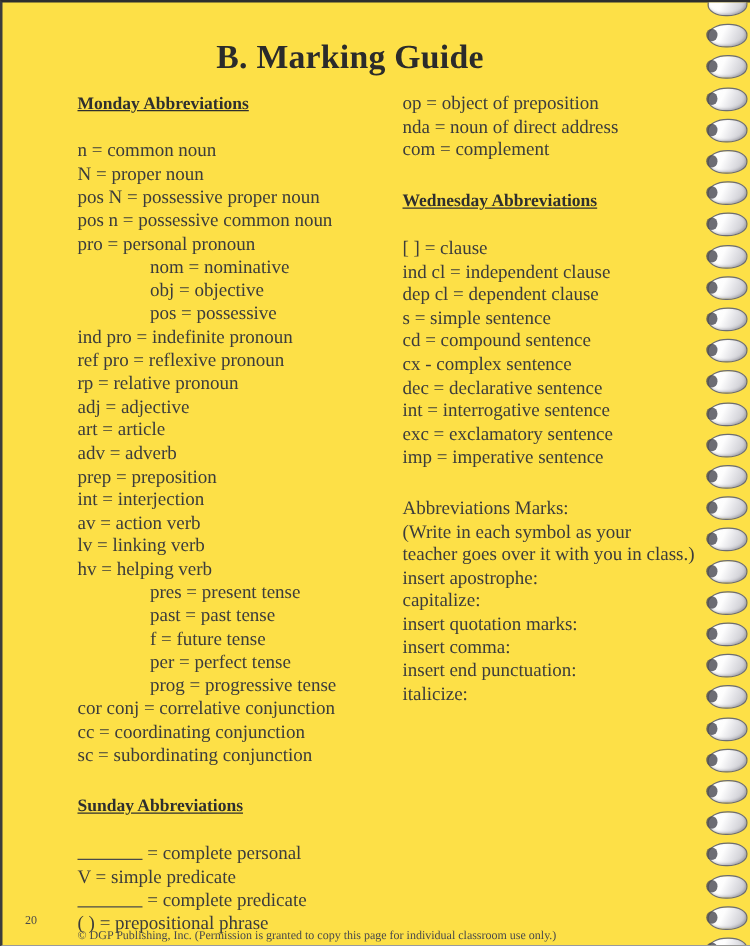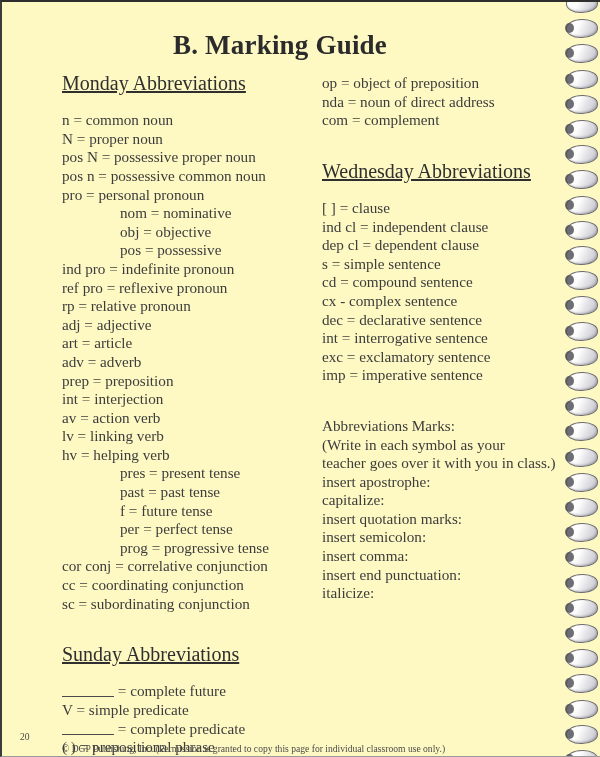--- a/index.html
+++ b/index.html
@@ -15,21 +15,21 @@
     overflow: hidden;
   }
 
   
   #page {
     position: absolute;
     left: 0;
     top: 0;
     width: 600px;
     height: 757px;
-    background: #fef9c3;
+    background: #fde047;
     box-sizing: border-box;
     border-left: 2px solid #3c3c3c;
     border-top: 2px solid #2e2e2e;
     border-bottom: 1px solid #9a9a9a;
     overflow: hidden;
   }
 
   
   #spiral {
     position: absolute;
@@ -81,26 +81,26 @@
     top: 72px;
     font-size: 15.2px;
     line-height: 18.6px;
     color: #3c3c3c;
     white-space: nowrap;
   }
   #col-left  { left: 60px;  width: 250px; }
   #col-right { left: 320px; width: 240px; }
 
   .section { margin: 0; }
-  .section + .section { margin-top: 32px; }
+  .section + .section { margin-top: 22px; }
 
   .sec-head {
-    font-weight: normal;
+    font-weight: bold;
     text-decoration: underline;
-    font-size: 20px;
+    font-size: 14px;
     line-height: 18.6px;
     color: #2f2f2f;
     display: inline-block;
     margin-bottom: 18.6px;
   }
 
   .entry { display: block; }
   .entry.indent { padding-left: 58px; }
 
   .blank {
@@ -134,37 +134,36 @@
 </style>
 </head>
 <body>
 
 <div id="page">
 
   <h1 id="title">B. Marking Guide</h1>
 
   <div id="col-left" class="column">
       <div class="section"><div class="sec-head">Monday Abbreviations</div><div class="entry">n = common noun</div><div class="entry">N = proper noun</div><div class="entry">pos N = possessive proper noun</div><div class="entry">pos n = possessive common noun</div><div class="entry">pro = personal pronoun</div><div class="entry indent">nom = nominative</div><div class="entry indent">obj = objective</div><div class="entry indent">pos = possessive</div><div class="entry">ind pro = indefinite pronoun</div><div class="entry">ref pro = reflexive pronoun</div><div class="entry">rp = relative pronoun</div><div class="entry">adj = adjective</div><div class="entry">art = article</div><div class="entry">adv = adverb</div><div class="entry">prep = preposition</div><div class="entry">int = interjection</div><div class="entry">av = action verb</div><div class="entry">lv = linking verb</div><div class="entry">hv = helping verb</div><div class="entry indent">pres = present tense</div><div class="entry indent">past = past tense</div><div class="entry indent">f = future tense</div><div class="entry indent">per = perfect tense</div><div class="entry indent">prog = progressive tense</div><div class="entry">cor conj = correlative conjunction</div><div class="entry">cc = coordinating conjunction</div><div class="entry">sc = subordinating conjunction</div></div>
-      <div class="section"><div class="sec-head">Sunday Abbreviations</div><div class="entry"><span class="blank"></span><span> = complete future</span></div><div class="entry">V = simple predicate</div><div class="entry"><span class="blank"></span><span> = complete predicate</span></div><div class="entry">(  ) = prepositional phrase</div></div>
+      <div class="section"><div class="sec-head">Sunday Abbreviations</div><div class="entry"><span class="blank"></span><span> = complete personal</span></div><div class="entry">V = simple predicate</div><div class="entry"><span class="blank"></span><span> = complete predicate</span></div><div class="entry">(  ) = prepositional phrase</div></div>
     </div>
   <div id="col-right" class="column">
       <div class="section">
         <div class="entry">op = object of preposition</div>
         <div class="entry">nda = noun of direct address</div>
         <div class="entry">com = complement</div>
       </div>
       <div class="section"><div class="sec-head">Wednesday Abbreviations</div><div class="entry">[  ] = clause</div><div class="entry">ind cl = independent clause</div><div class="entry">dep cl = dependent clause</div><div class="entry">s = simple sentence</div><div class="entry">cd = compound sentence</div><div class="entry">cx - complex sentence</div><div class="entry">dec = declarative sentence</div><div class="entry">int = interrogative sentence</div><div class="entry">exc = exclamatory sentence</div><div class="entry">imp = imperative sentence</div></div>
       <div class="section">
         <div class="entry">Abbreviations Marks:</div>
         <div class="entry">(Write in each symbol as your</div>
         <div class="entry">teacher goes over it with you in class.)</div>
         <div class="entry">insert apostrophe:</div>
         <div class="entry">capitalize:</div>
         <div class="entry">insert quotation marks:</div>
-        <div class="entry">insert semicolon:</div>
         <div class="entry">insert comma:</div>
         <div class="entry">insert end punctuation:</div>
         <div class="entry">italicize:</div>
       </div>
     </div>
 
   <div id="footer">
     <span class="pageno">20</span>
     <span class="copy">© DGP Publishing, Inc. (Permission is granted to copy this page for individual classroom use only.)</span>
   </div>

